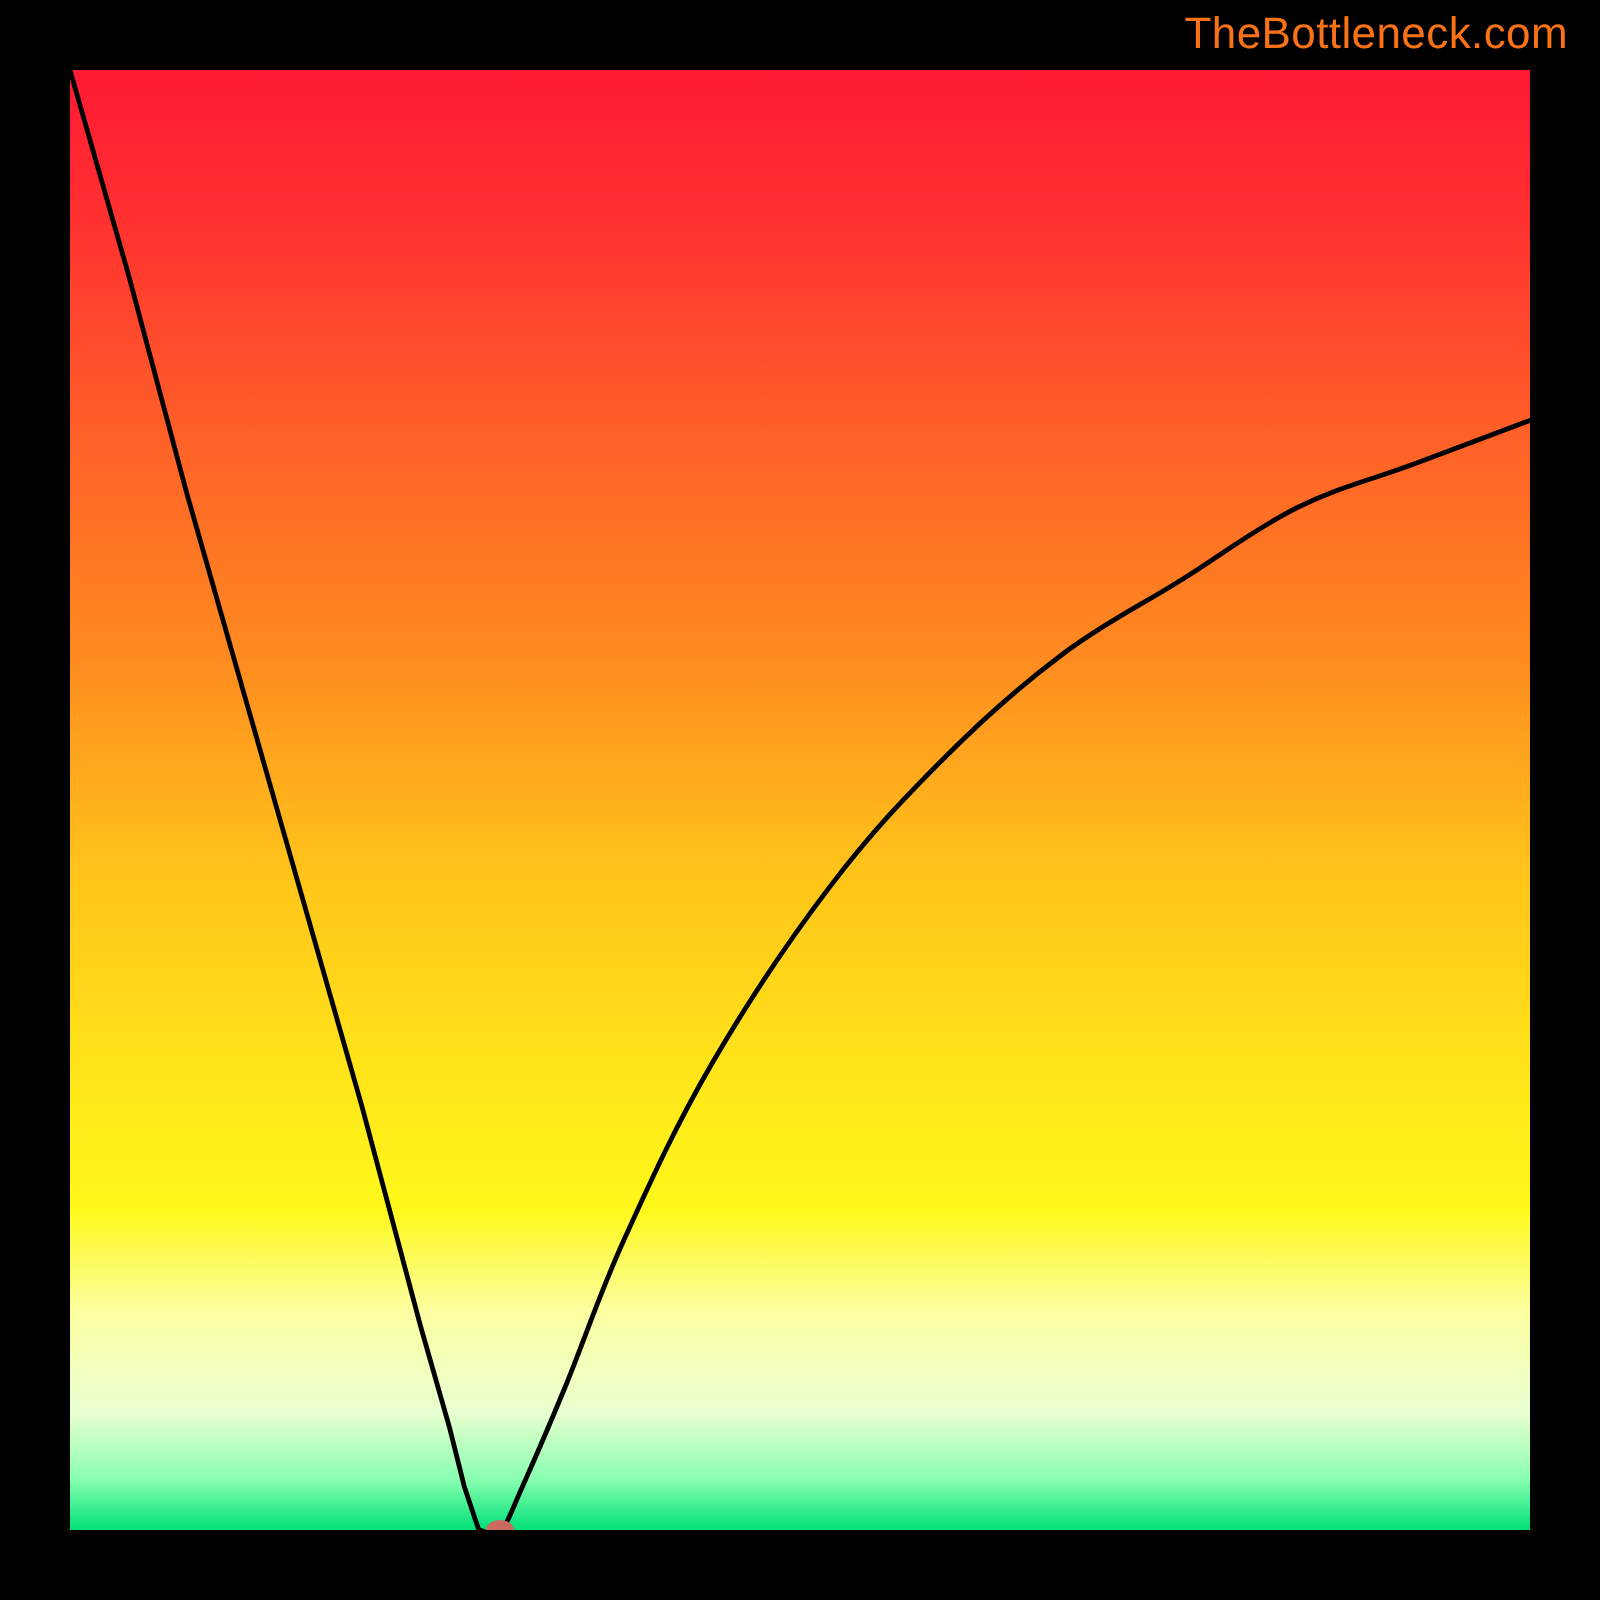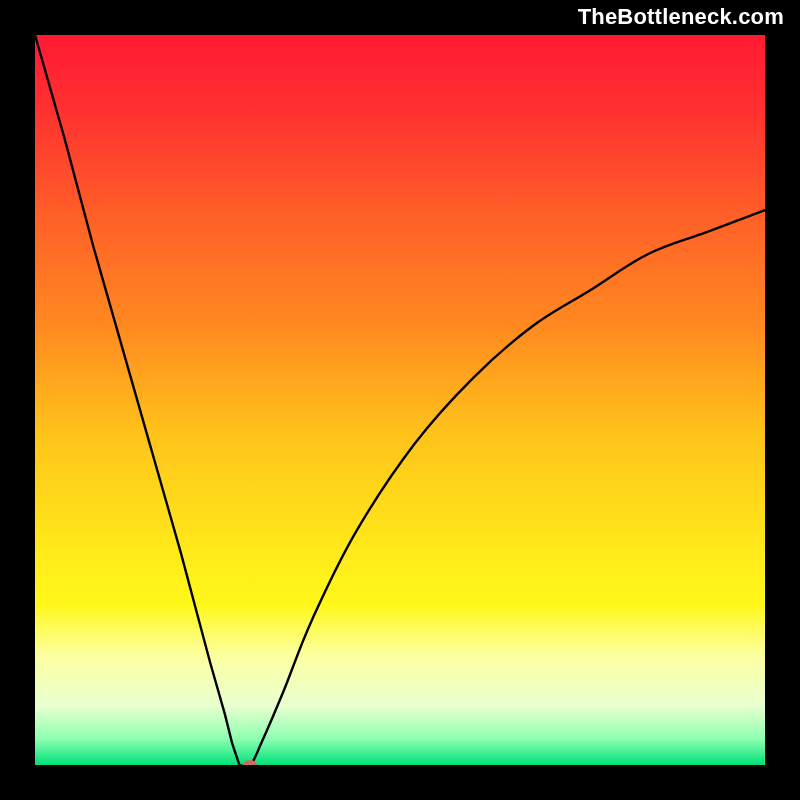--- a/index.html
+++ b/index.html
@@ -13,24 +13,24 @@
   }
   .frame {
     position: absolute;
     inset: 0;
     background: #000;
   }
   .watermark {
     position: absolute;
     top: 4px;
     right: 16px;
-    color: #ffffff;
+    color: #f97316;
     font-size: 22px;
     letter-spacing: 0.2px;
-    font-weight: 700;
+    font-weight: 400;
     z-index: 10;
   }
   .plot-area {
     position: absolute;
     left: 35px;
     top: 35px;
     width: 730px;
     height: 730px;
     overflow: hidden;
   }

